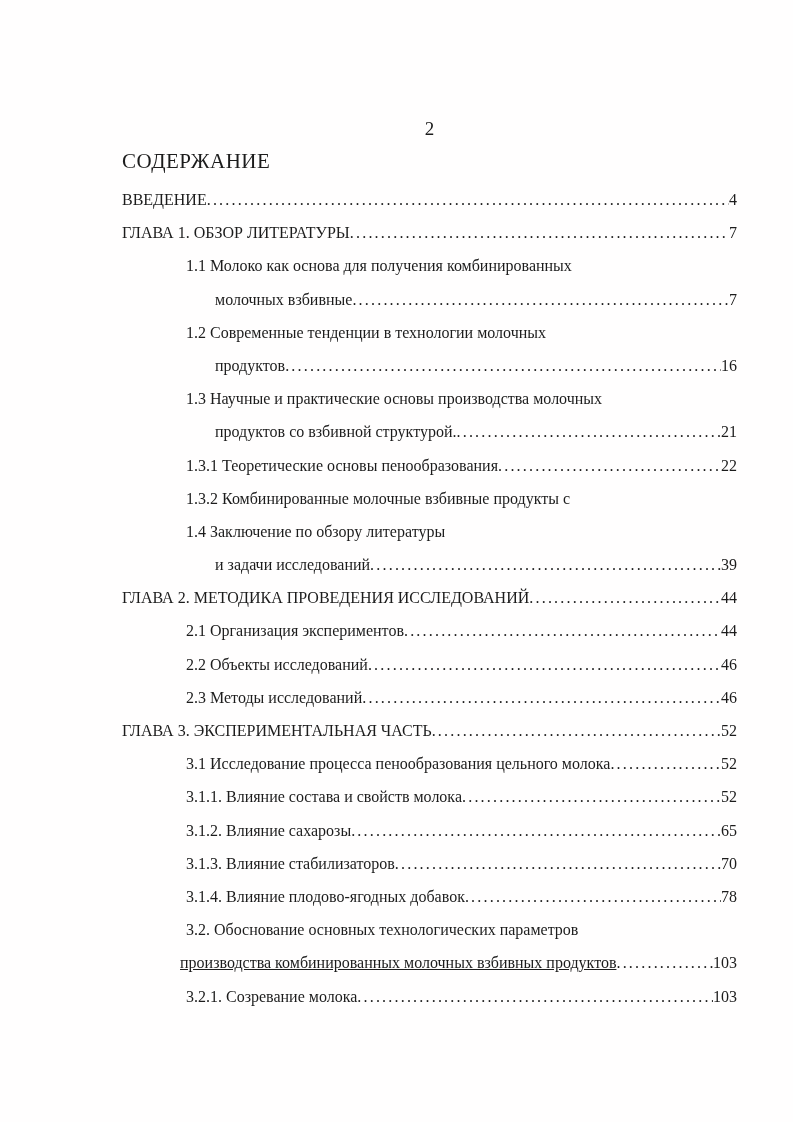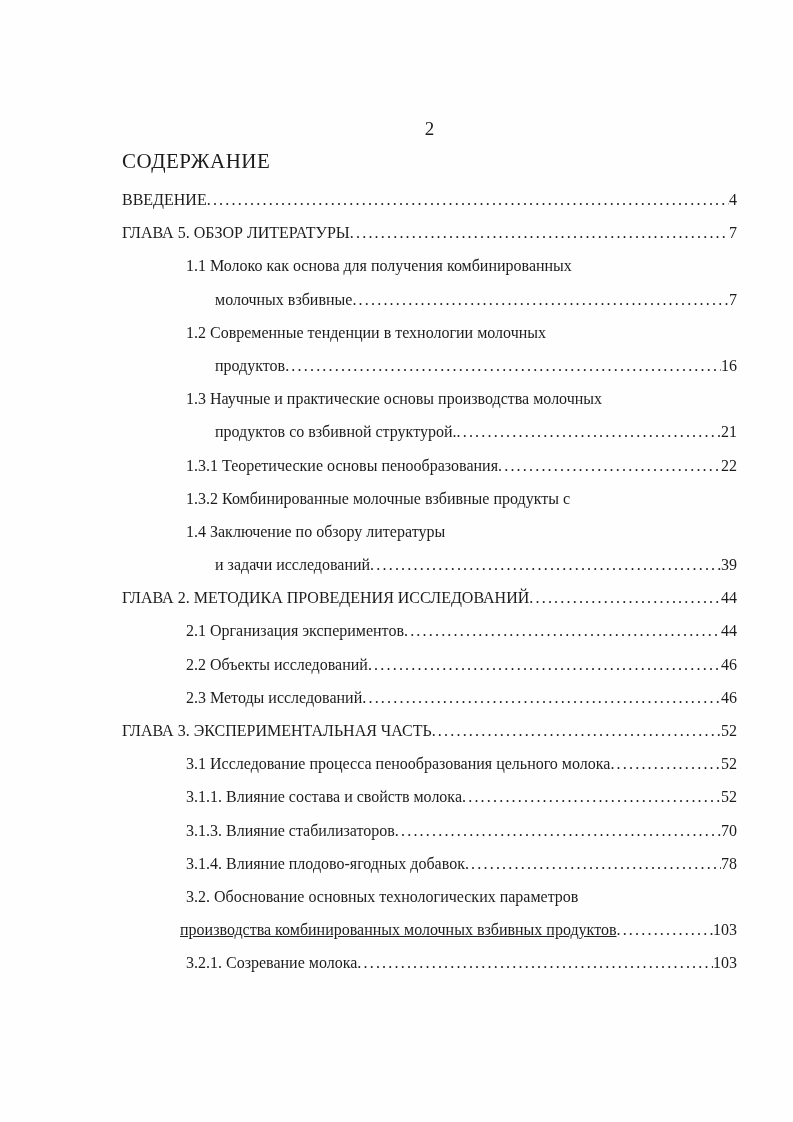--- a/index.html
+++ b/index.html
@@ -76,21 +76,21 @@
   <div class="text-block">
     <div class="page-number">2</div>
     <div class="doc-title">СОДЕРЖАНИЕ</div>
     <div class="toc-list">
         <div class="row lvl0">
           <span class="txt">ВВЕДЕНИЕ</span>
           <span class="dots"></span>
           <span class="pg">4</span>
         </div>
         <div class="row lvl0">
-          <span class="txt">ГЛАВА 5. ОБЗОР ЛИТЕРАТУРЫ</span>
+          <span class="txt">ГЛАВА 1. ОБЗОР ЛИТЕРАТУРЫ</span>
           <span class="dots"></span>
           <span class="pg">7</span>
         </div>
         <div class="row lvl1">
           <span class="txt">1.1 Молоко как основа для получения комбинированных</span>
         </div>
         <div class="row lvl2">
           <span class="txt">молочных взбивные</span>
           <span class="dots"></span>
           <span class="pg">7</span>
@@ -156,20 +156,25 @@
           <span class="txt">3.1 Исследование процесса пенообразования цельного молока</span>
           <span class="dots"></span>
           <span class="pg">52</span>
         </div>
         <div class="row lvl1">
           <span class="txt">3.1.1. Влияние состава и свойств молока</span>
           <span class="dots"></span>
           <span class="pg">52</span>
         </div>
         <div class="row lvl1">
+          <span class="txt">3.1.2. Влияние сахарозы</span>
+          <span class="dots"></span>
+          <span class="pg">65</span>
+        </div>
+        <div class="row lvl1">
           <span class="txt">3.1.3. Влияние стабилизаторов</span>
           <span class="dots"></span>
           <span class="pg">70</span>
         </div>
         <div class="row lvl1">
           <span class="txt">3.1.4. Влияние плодово-ягодных добавок</span>
           <span class="dots"></span>
           <span class="pg">78</span>
         </div>
         <div class="row lvl1">

